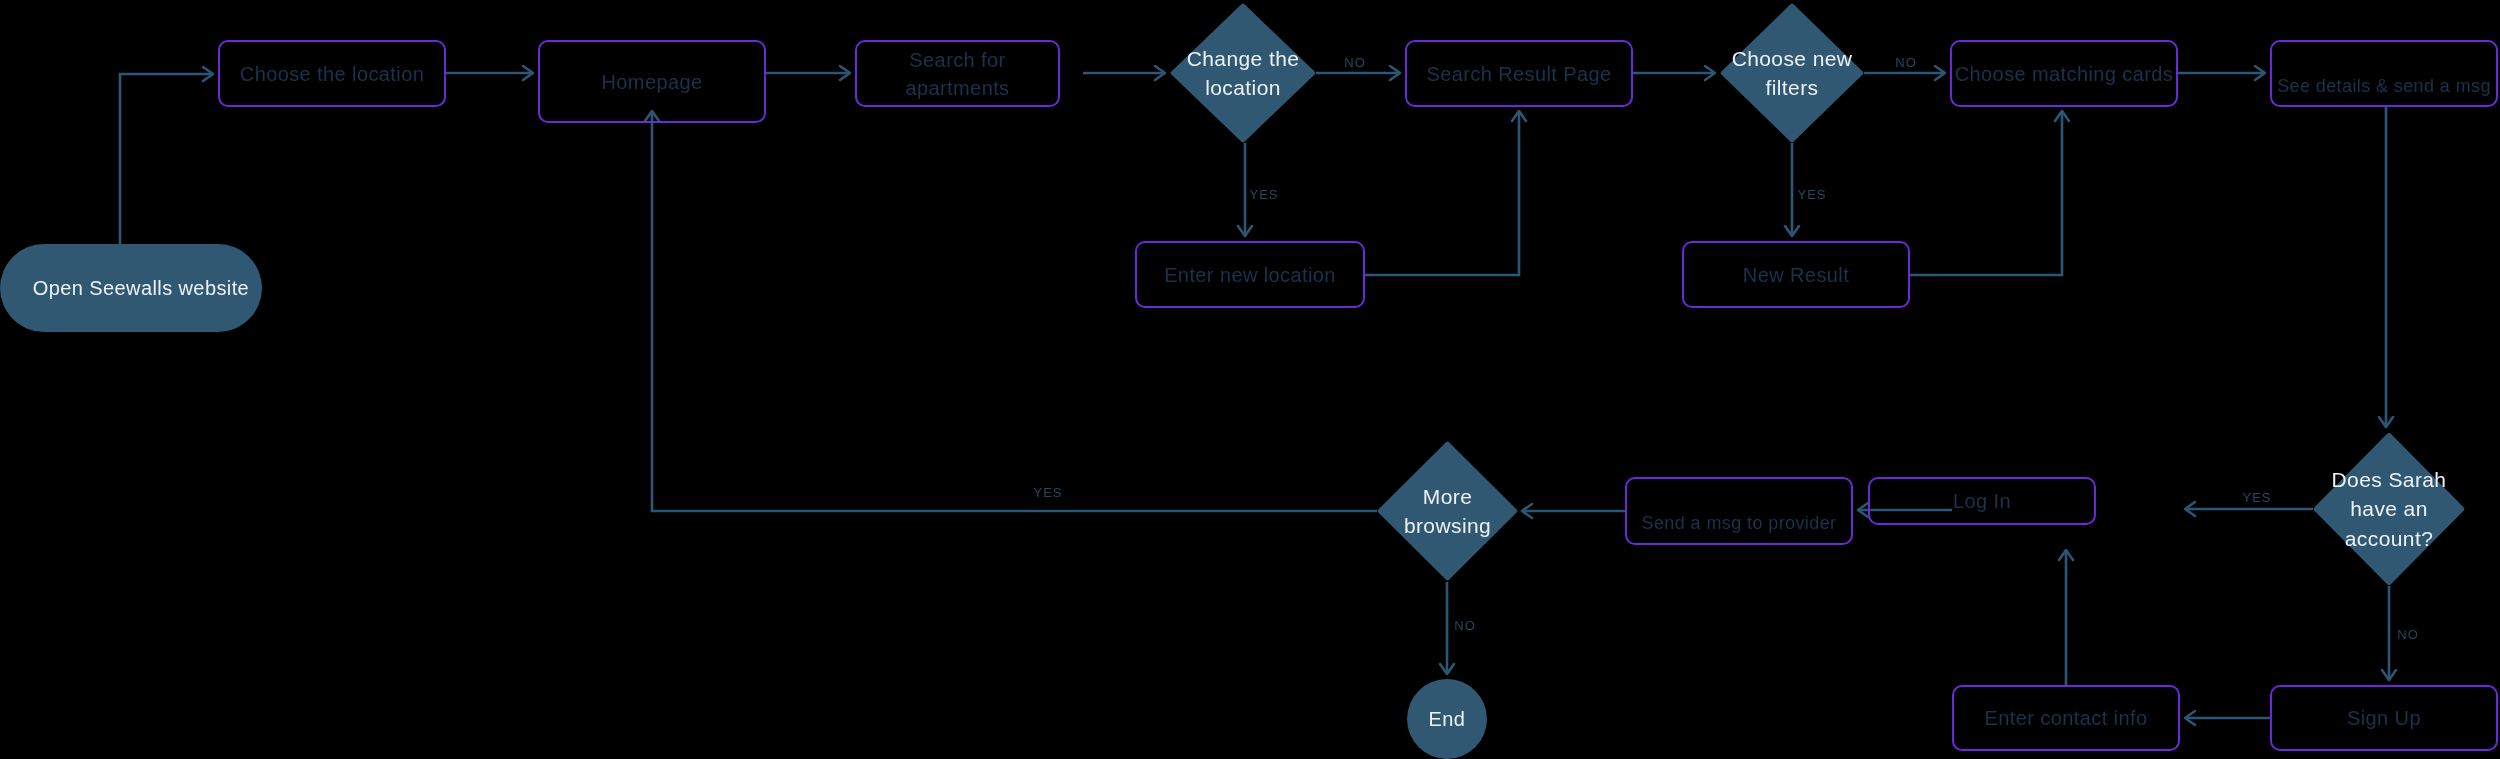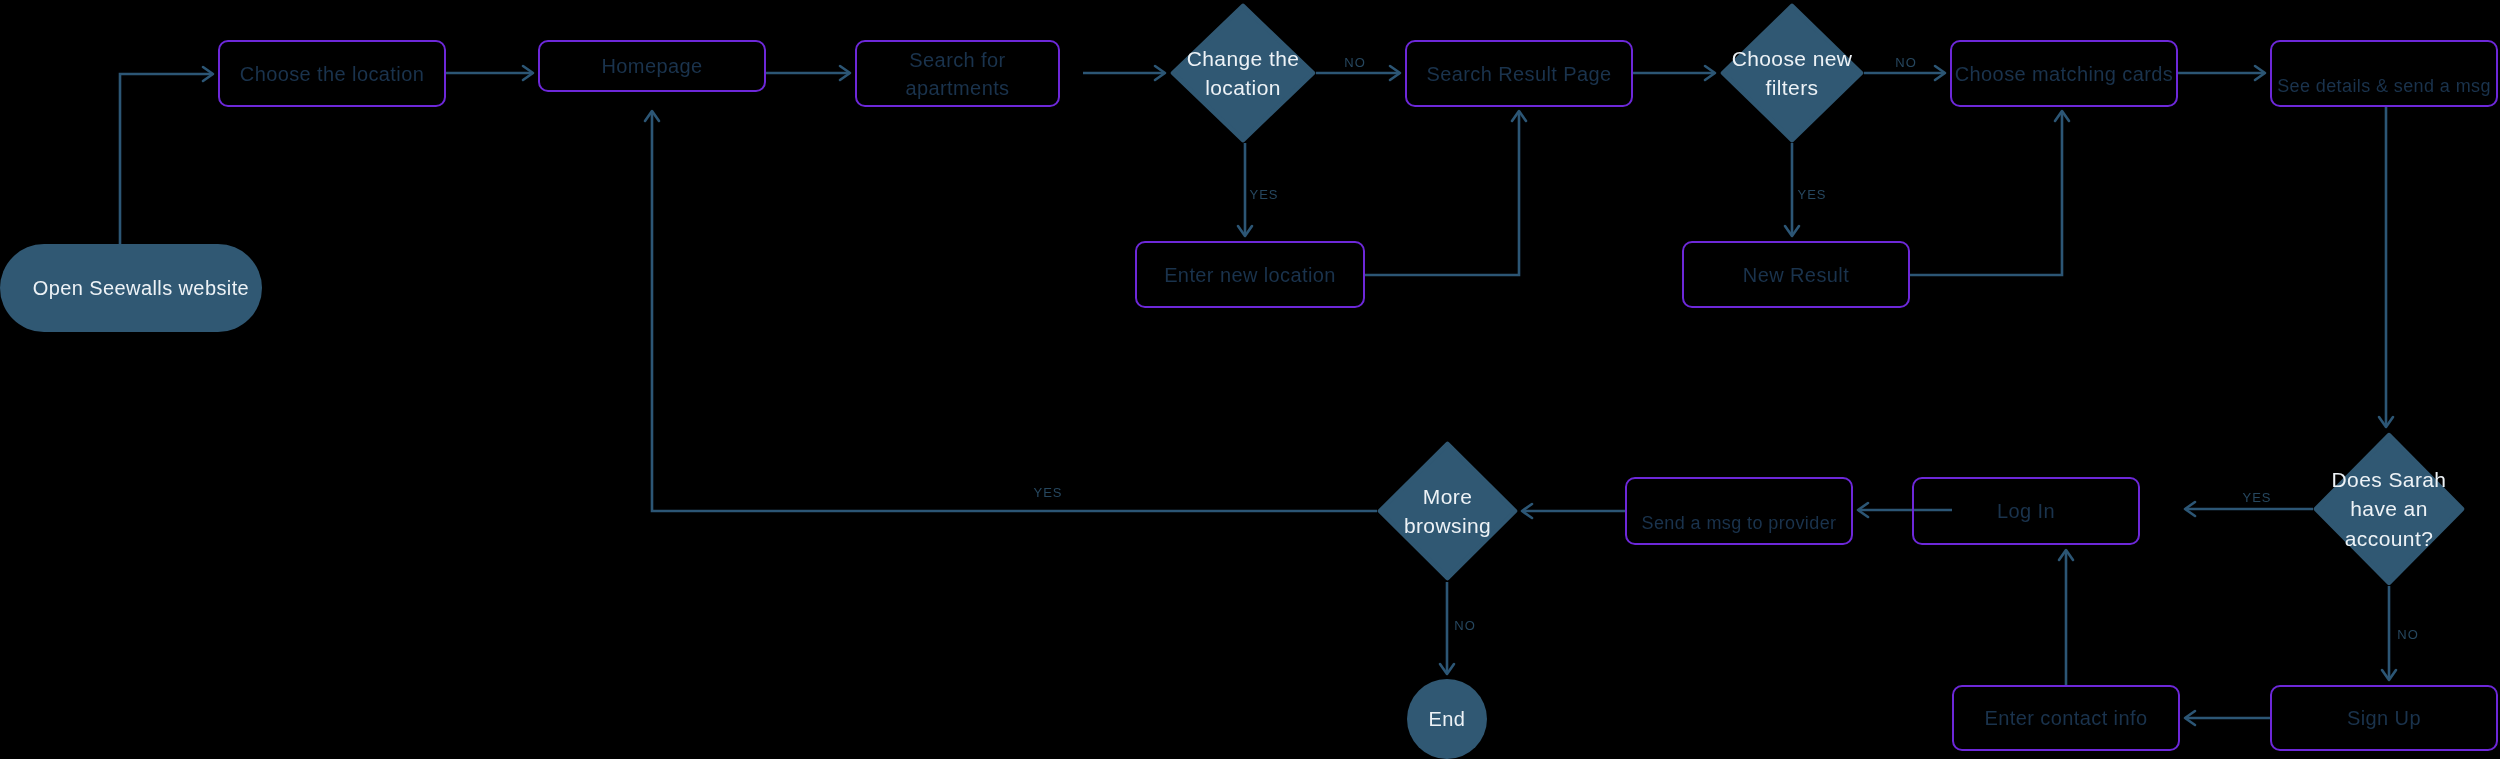--- a/index.html
+++ b/index.html
@@ -72,21 +72,21 @@
   </svg>
 
   <div class="node terminator" style="left:0px;top:244px;width:262px;height:88px">
     <div class="node-label">Open Seewalls website</div>
   </div>
 
   <div class="node box" style="left:218px;top:40px;width:228px;height:67px">
     <div class="node-label">Choose the location</div>
   </div>
 
-  <div class="node box" style="left:538px;top:40px;width:228px;height:52px">
+  <div class="node box" style="left:538px;top:40px;width:228px;height:83px">
     <div class="node-label">Homepage</div>
   </div>
 
   <div class="node box" style="left:855px;top:40px;width:205px;height:67px">
     <div class="node-label">Search for apartments</div>
   </div>
 
   <div class="node diamond" style="left:1170px;top:3px;width:146px;height:140px">
     <svg class="diamond-shape" viewBox="0 0 100 100" preserveAspectRatio="none">
       <polygon points="50,2 98,50 50,98 2,50"></polygon>
@@ -125,21 +125,21 @@
 
   <div class="node diamond" style="left:2313px;top:432px;width:152px;height:154px">
     <svg class="diamond-shape" viewBox="0 0 100 100" preserveAspectRatio="none">
       <polygon points="50,2 98,50 50,98 2,50"></polygon>
     </svg>
     <div class="node-label">Does Sarah
 have an
 account?</div>
   </div>
 
-  <div class="node box" style="left:1912px;top:477px;width:228px;height:68px">
+  <div class="node box" style="left:1868px;top:477px;width:228px;height:48px">
     <div class="node-label">Log In</div>
   </div>
 
   <div class="node box" style="left:1625px;top:477px;width:228px;height:68px">
     <div class="node-label small">Send a msg to provider</div>
   </div>
 
   <div class="node diamond" style="left:1377px;top:441px;width:141px;height:140px">
     <svg class="diamond-shape" viewBox="0 0 100 100" preserveAspectRatio="none">
       <polygon points="50,2 98,50 50,98 2,50"></polygon>

